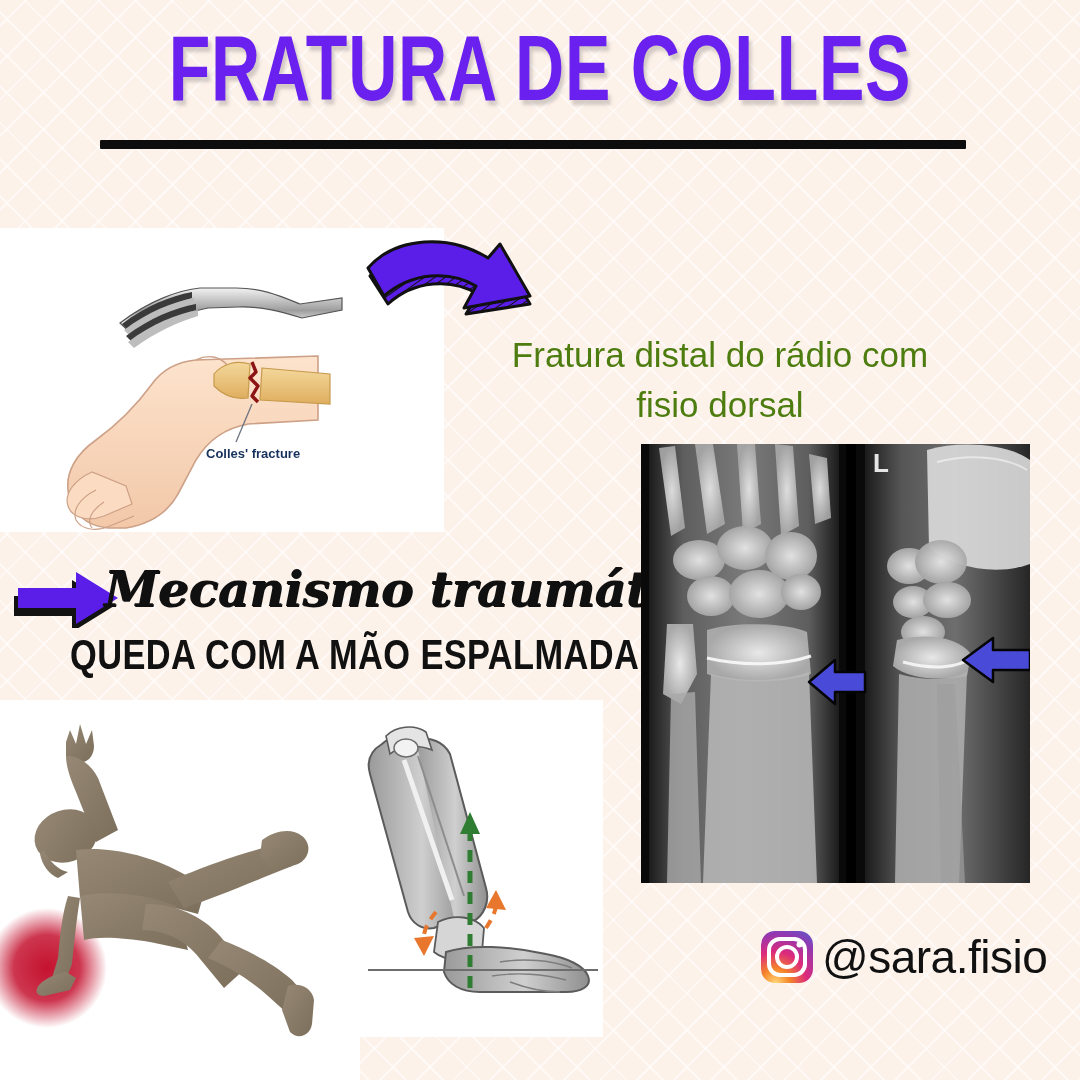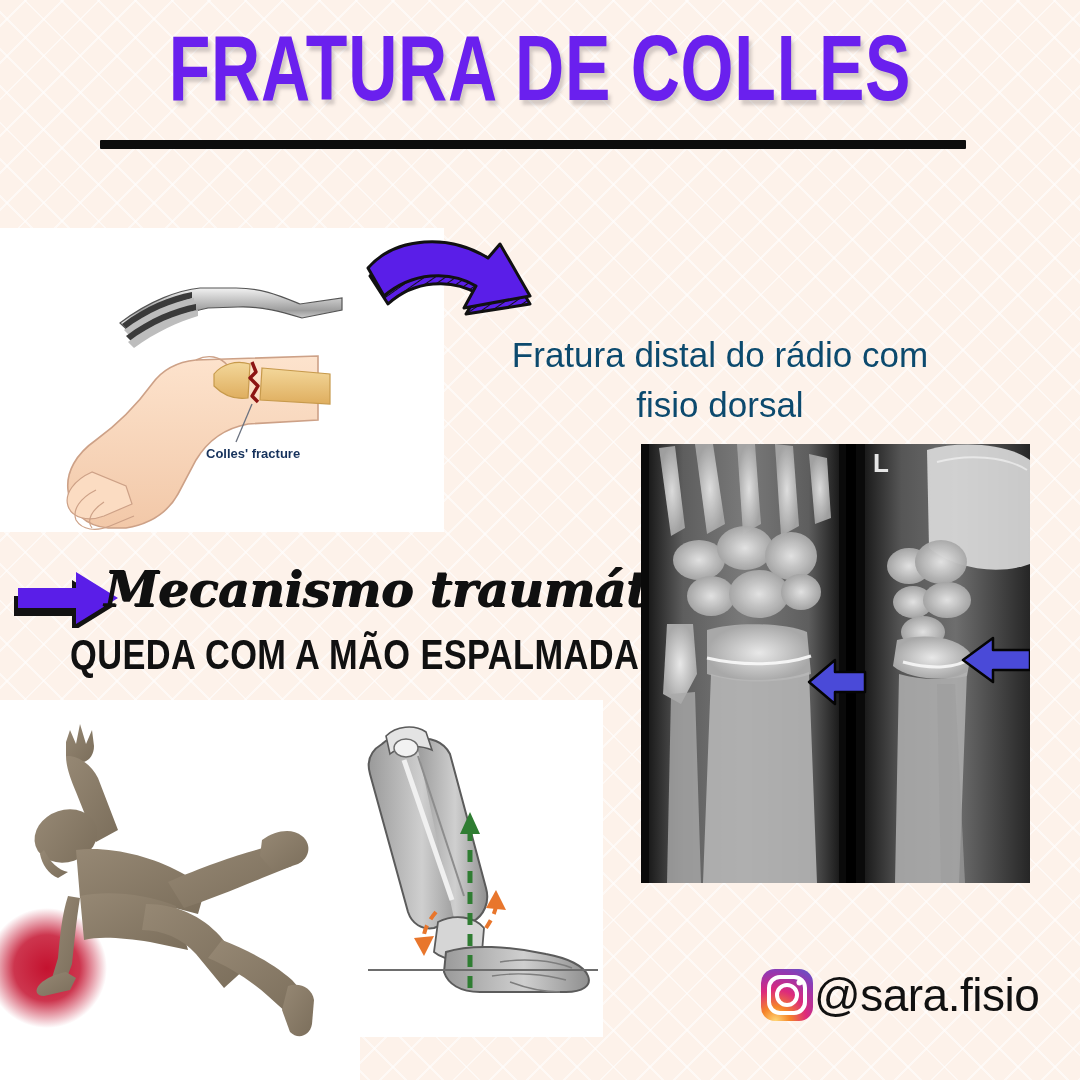--- a/index.html
+++ b/index.html
@@ -40,21 +40,21 @@
 
   
   .card{background:#ffffff;overflow:hidden;}
 
   
   #fork-hand-card{left:0;top:228px;width:444px;height:304px;}
 
   
   #desc{
     left:470px;top:330px;width:500px;text-align:center;
-    font-size:35px;line-height:1.42;color:#0c4a6e;font-weight:400;
+    font-size:35px;line-height:1.42;color:#4d7c0f;font-weight:400;
   }
 
   
   #mech-script{
     left:104px;top:560px;
     font-family:"DejaVu Serif", serif;
     font-style:italic;font-weight:700;
     font-size:49px;color:#101010;
     letter-spacing:-.5px;white-space:nowrap;
     text-shadow:1px 1px 0 #101010;
@@ -67,21 +67,21 @@
   }
 
   
   #fall-card{left:0;top:700px;width:360px;height:380px;}
   #biomech-card{left:360px;top:700px;width:243px;height:337px;}
 
   
   #xray{left:641px;top:444px;width:389px;height:439px;background:#000;overflow:hidden;}
 
   
-  #ig{left:760px;top:930px;display:flex;align-items:center;margin-top:38px;}
+  #ig{left:760px;top:930px;display:flex;align-items:center;gap:8px;}
   #ig-handle{font-size:46px;color:#111;letter-spacing:-.5px;}
 </style>
 </head>
 <body>
 
 <div id="bg-texture"></div>
 
 <div class="layer" id="title">FRATURA DE COLLES</div>
 <div class="layer" id="title-rule"></div>
 

